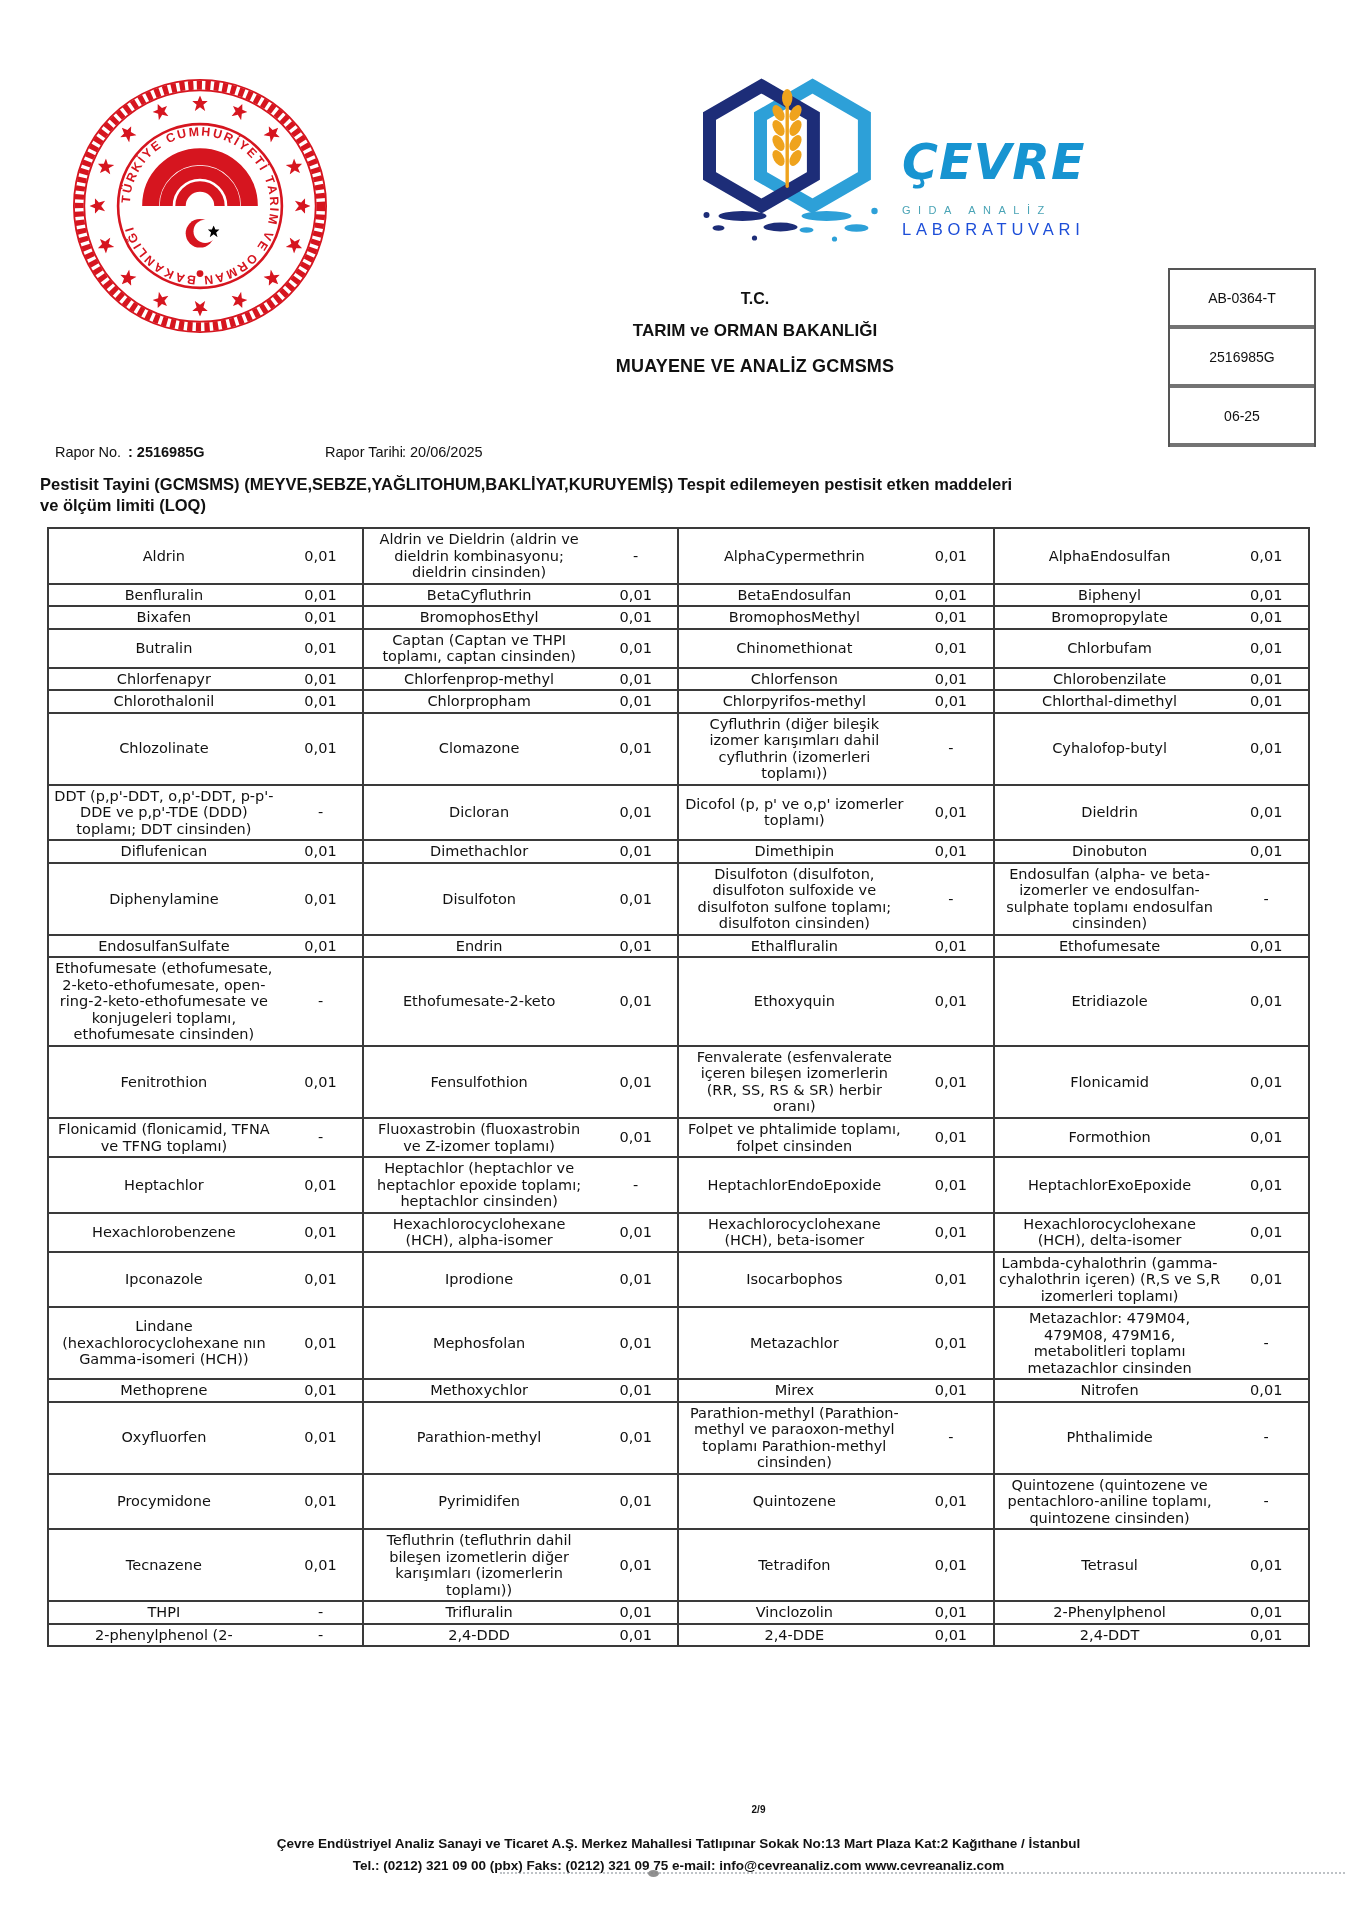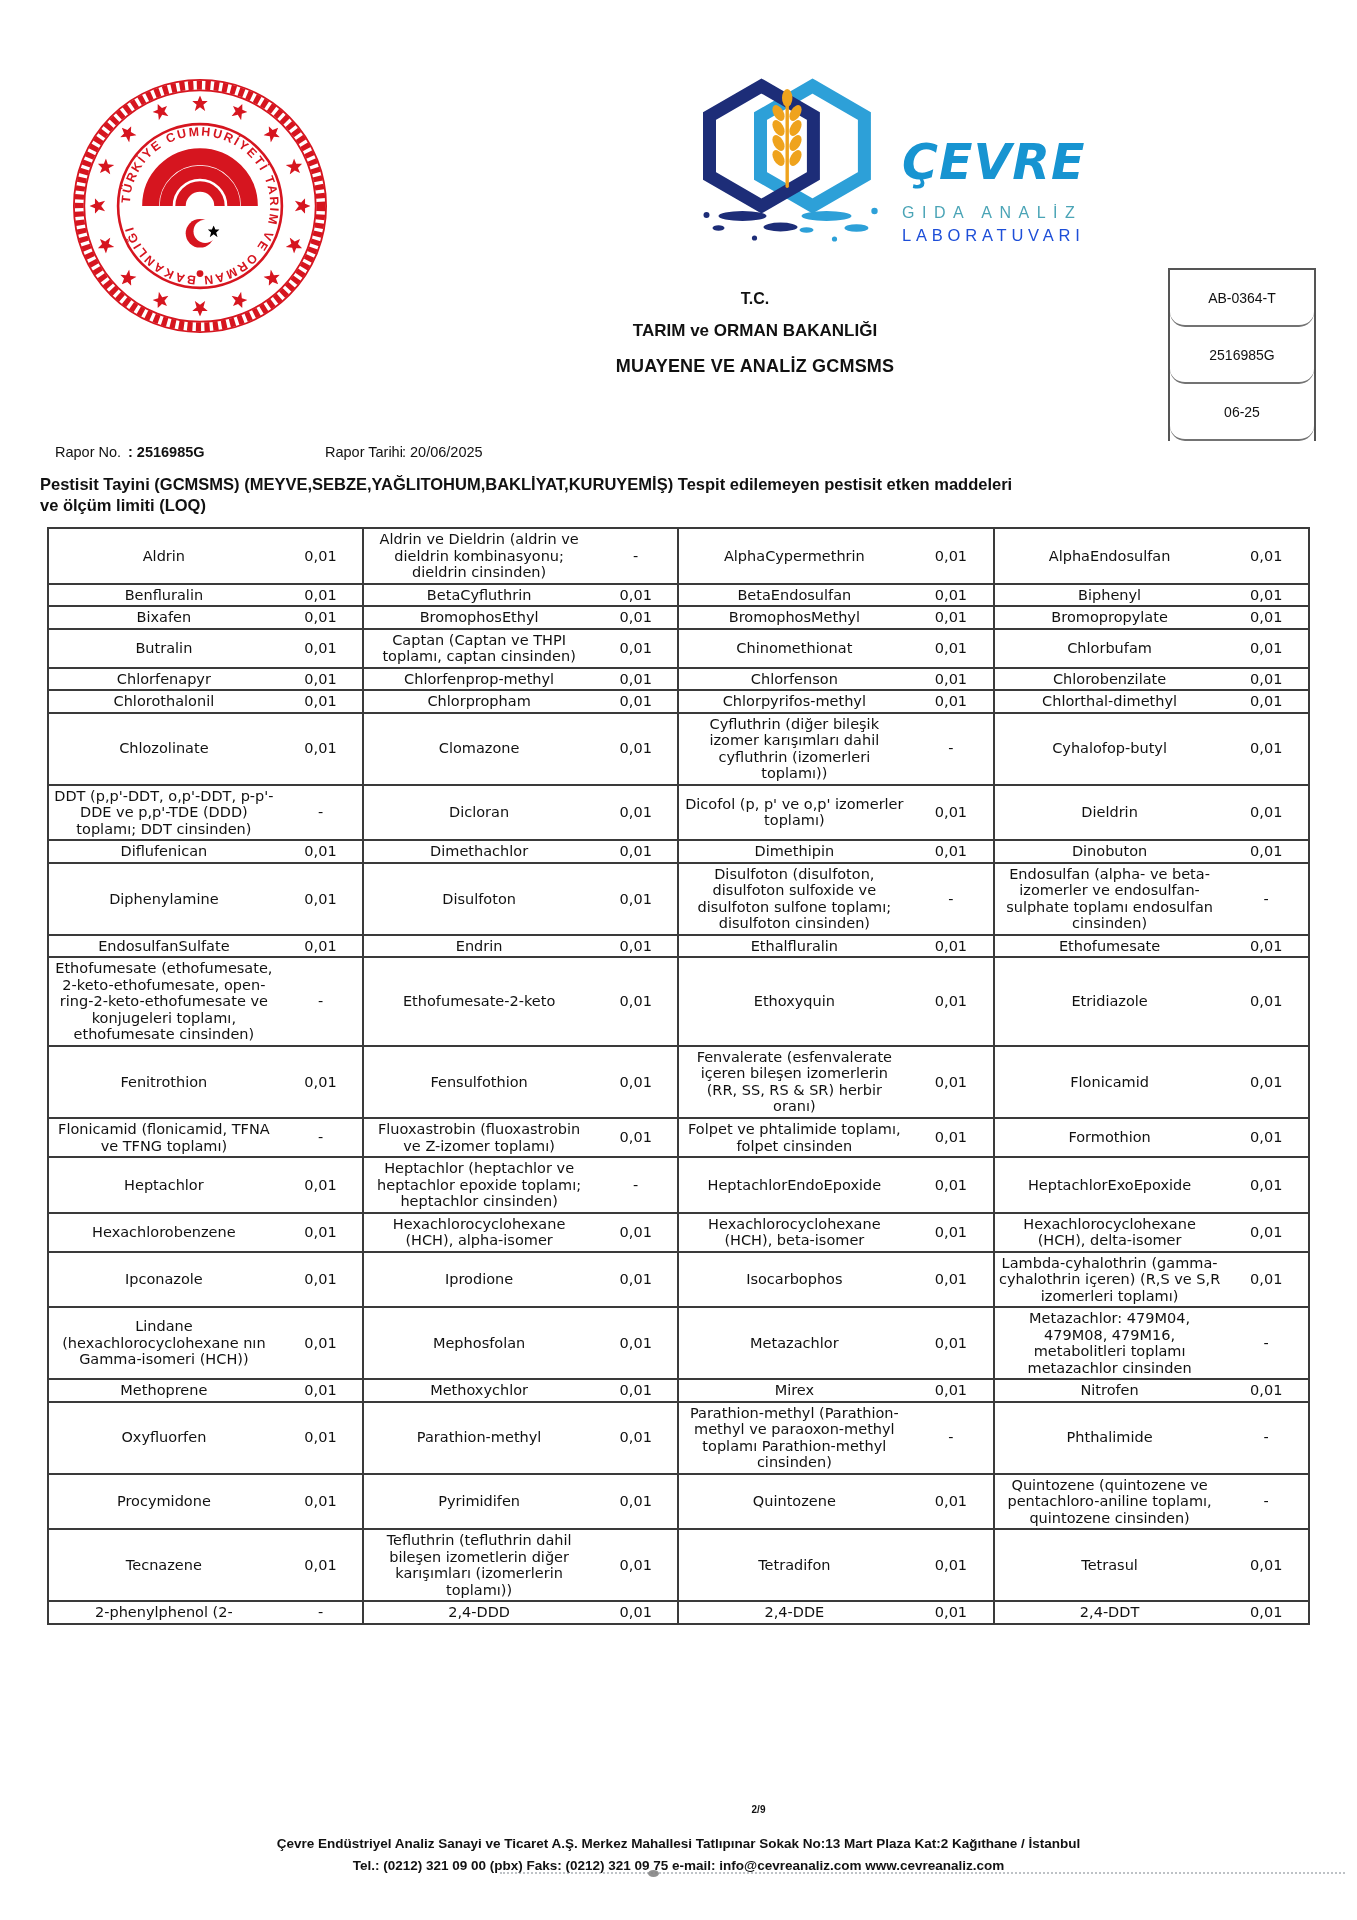--- a/index.html
+++ b/index.html
@@ -4,31 +4,31 @@
 <style>
   html,body{margin:0;padding:0;background:#fff;}
   .page{position:relative;width:1357px;height:1920px;background:#ffffff;overflow:hidden;
         font-family:"Liberation Sans",sans-serif;color:#111;}
   
   .emblem{position:absolute;left:70px;top:76px;width:260px;height:260px;}
   .hexlogo{position:absolute;left:684px;top:58px;width:206px;height:212px;}
   .brand{position:absolute;left:902px;top:138px;width:260px;}
   .brand-name{font-family:"DejaVu Sans",sans-serif;font-style:italic;font-weight:800;
               font-size:49px;letter-spacing:1px;line-height:1;}
-  .brand-sub1{margin-top:17px;font-size:16px;letter-spacing:7.5px;font-weight:500;}
+  .brand-sub1{margin-top:17px;font-size:11px;letter-spacing:7.5px;font-weight:500;}
   .brand-sub2{margin-top:4px;font-size:16.5px;letter-spacing:4.8px;font-weight:500;}
   .org-block{position:absolute;left:430px;top:290px;width:650px;text-align:center;}
   .org-tc{font-size:16px;font-weight:bold;}
   .org-ministry{margin-top:13px;font-size:17px;font-weight:bold;}
   .org-lab{margin-top:13px;font-size:16px;font-weight:bold;}
   .org-doc{margin-top:15px;font-size:18px;font-weight:bold;letter-spacing:.2px;}
   .infobox{position:absolute;left:1168px;top:268px;width:144px;border:2px solid #555;
            border-bottom:none;}
-  .infobox .cell{height:55px;border-bottom:2px solid #737373;display:flex;align-items:center;
-           justify-content:center;font-size:14px;border-radius:15px;}
+  .infobox .cell{height:55px;border-bottom:4px solid #737373;display:flex;align-items:center;
+           justify-content:center;font-size:14px;}
   .raporline{position:absolute;left:0;top:444px;width:100%;font-size:14.5px;}
   .raporline .l1{position:absolute;left:55px;}
   .raporline .v1{position:absolute;left:128px;font-weight:bold;}
   .raporline .l2{position:absolute;left:325px;}
   .raporline .v2{position:absolute;left:402px;}
   .sectitle{position:absolute;left:40px;top:474px;width:1280px;font-size:16.5px;
             font-weight:bold;line-height:1.25;}
   
   .loq{position:absolute;left:47px;top:527px;width:1263px;border-collapse:collapse;
        table-layout:fixed;border:2px solid #3a3a3a;
@@ -386,20 +386,30 @@
           <td class="cname">Tecnazene</td>
           <td class="cval">0,01</td>
           <td class="cname gstart">Tefluthrin (tefluthrin dahil bileşen izometlerin diğer karışımları (izomerlerin toplamı))</td>
           <td class="cval">0,01</td>
           <td class="cname gstart">Tetradifon</td>
           <td class="cval">0,01</td>
           <td class="cname gstart">Tetrasul</td>
           <td class="cval">0,01</td>
         </tr>
         <tr>
+          <td class="cname">THPI</td>
+          <td class="cval">-</td>
+          <td class="cname gstart">Trifluralin</td>
+          <td class="cval">0,01</td>
+          <td class="cname gstart">Vinclozolin</td>
+          <td class="cval">0,01</td>
+          <td class="cname gstart">2-Phenylphenol</td>
+          <td class="cval">0,01</td>
+        </tr>
+        <tr>
           <td class="cname">2-phenylphenol (2-</td>
           <td class="cval">-</td>
           <td class="cname gstart">2,4-DDD</td>
           <td class="cval">0,01</td>
           <td class="cname gstart">2,4-DDE</td>
           <td class="cval">0,01</td>
           <td class="cname gstart">2,4-DDT</td>
           <td class="cval">0,01</td>
         </tr>
       </tbody>

